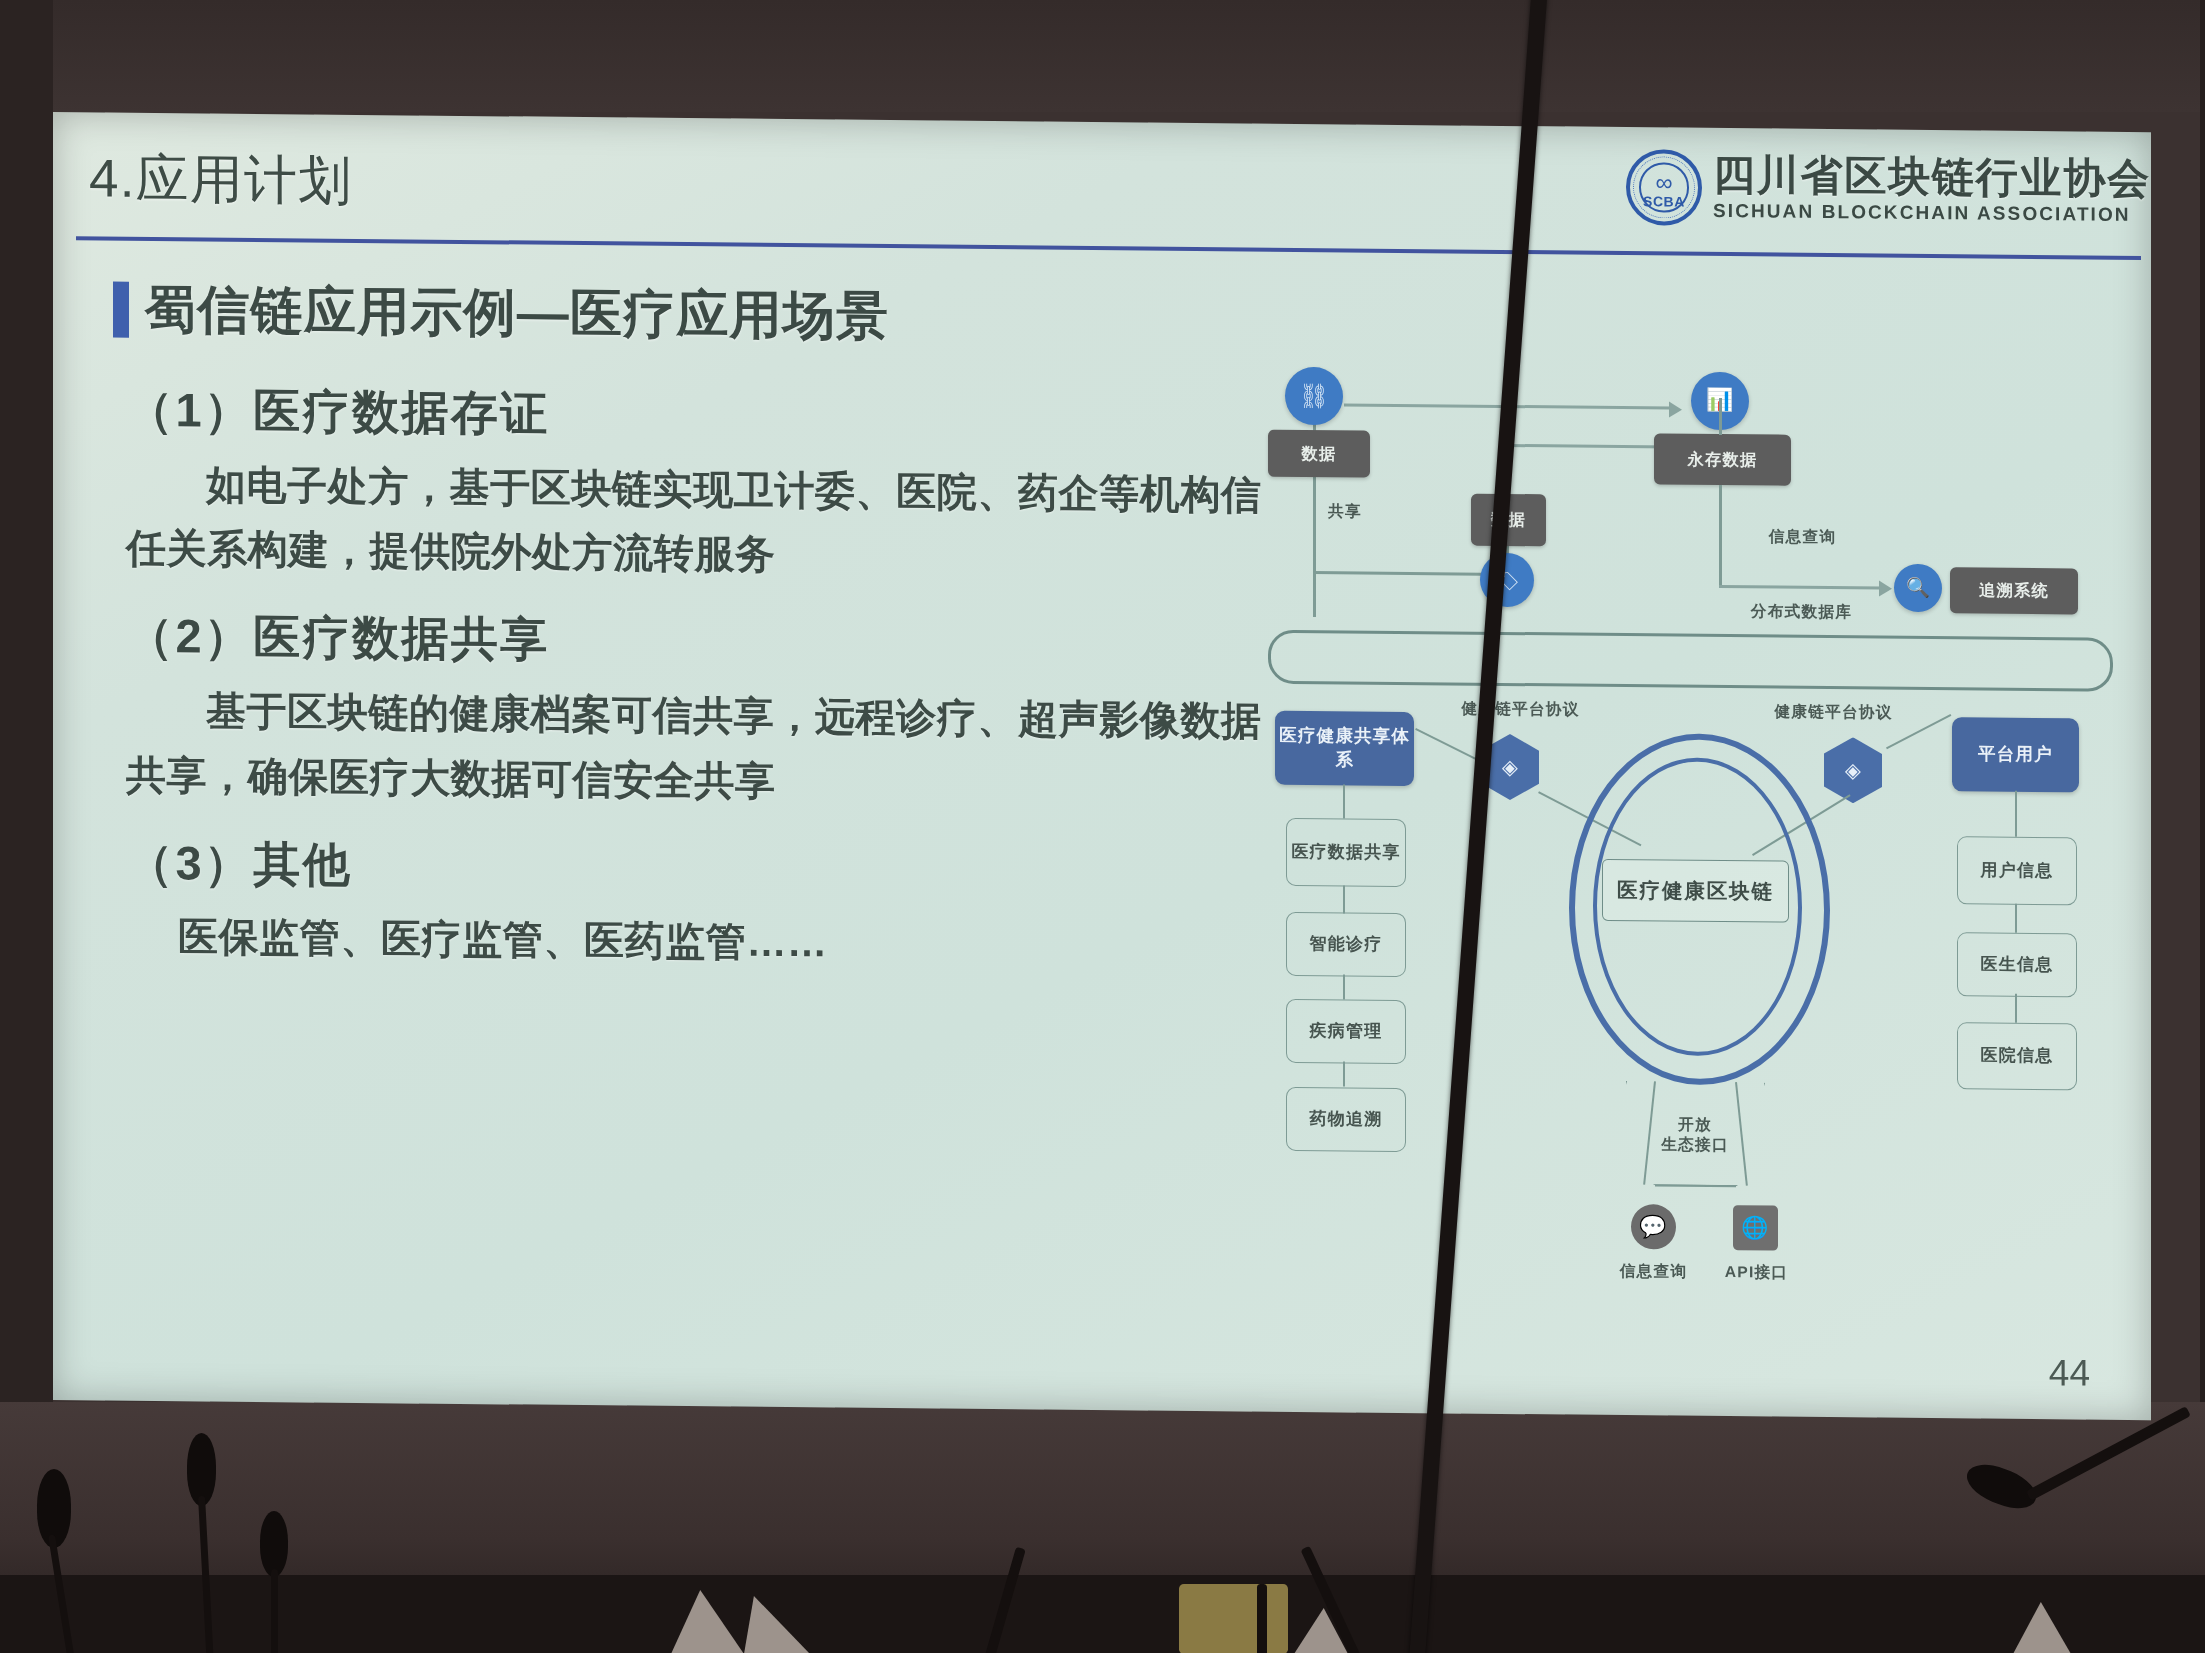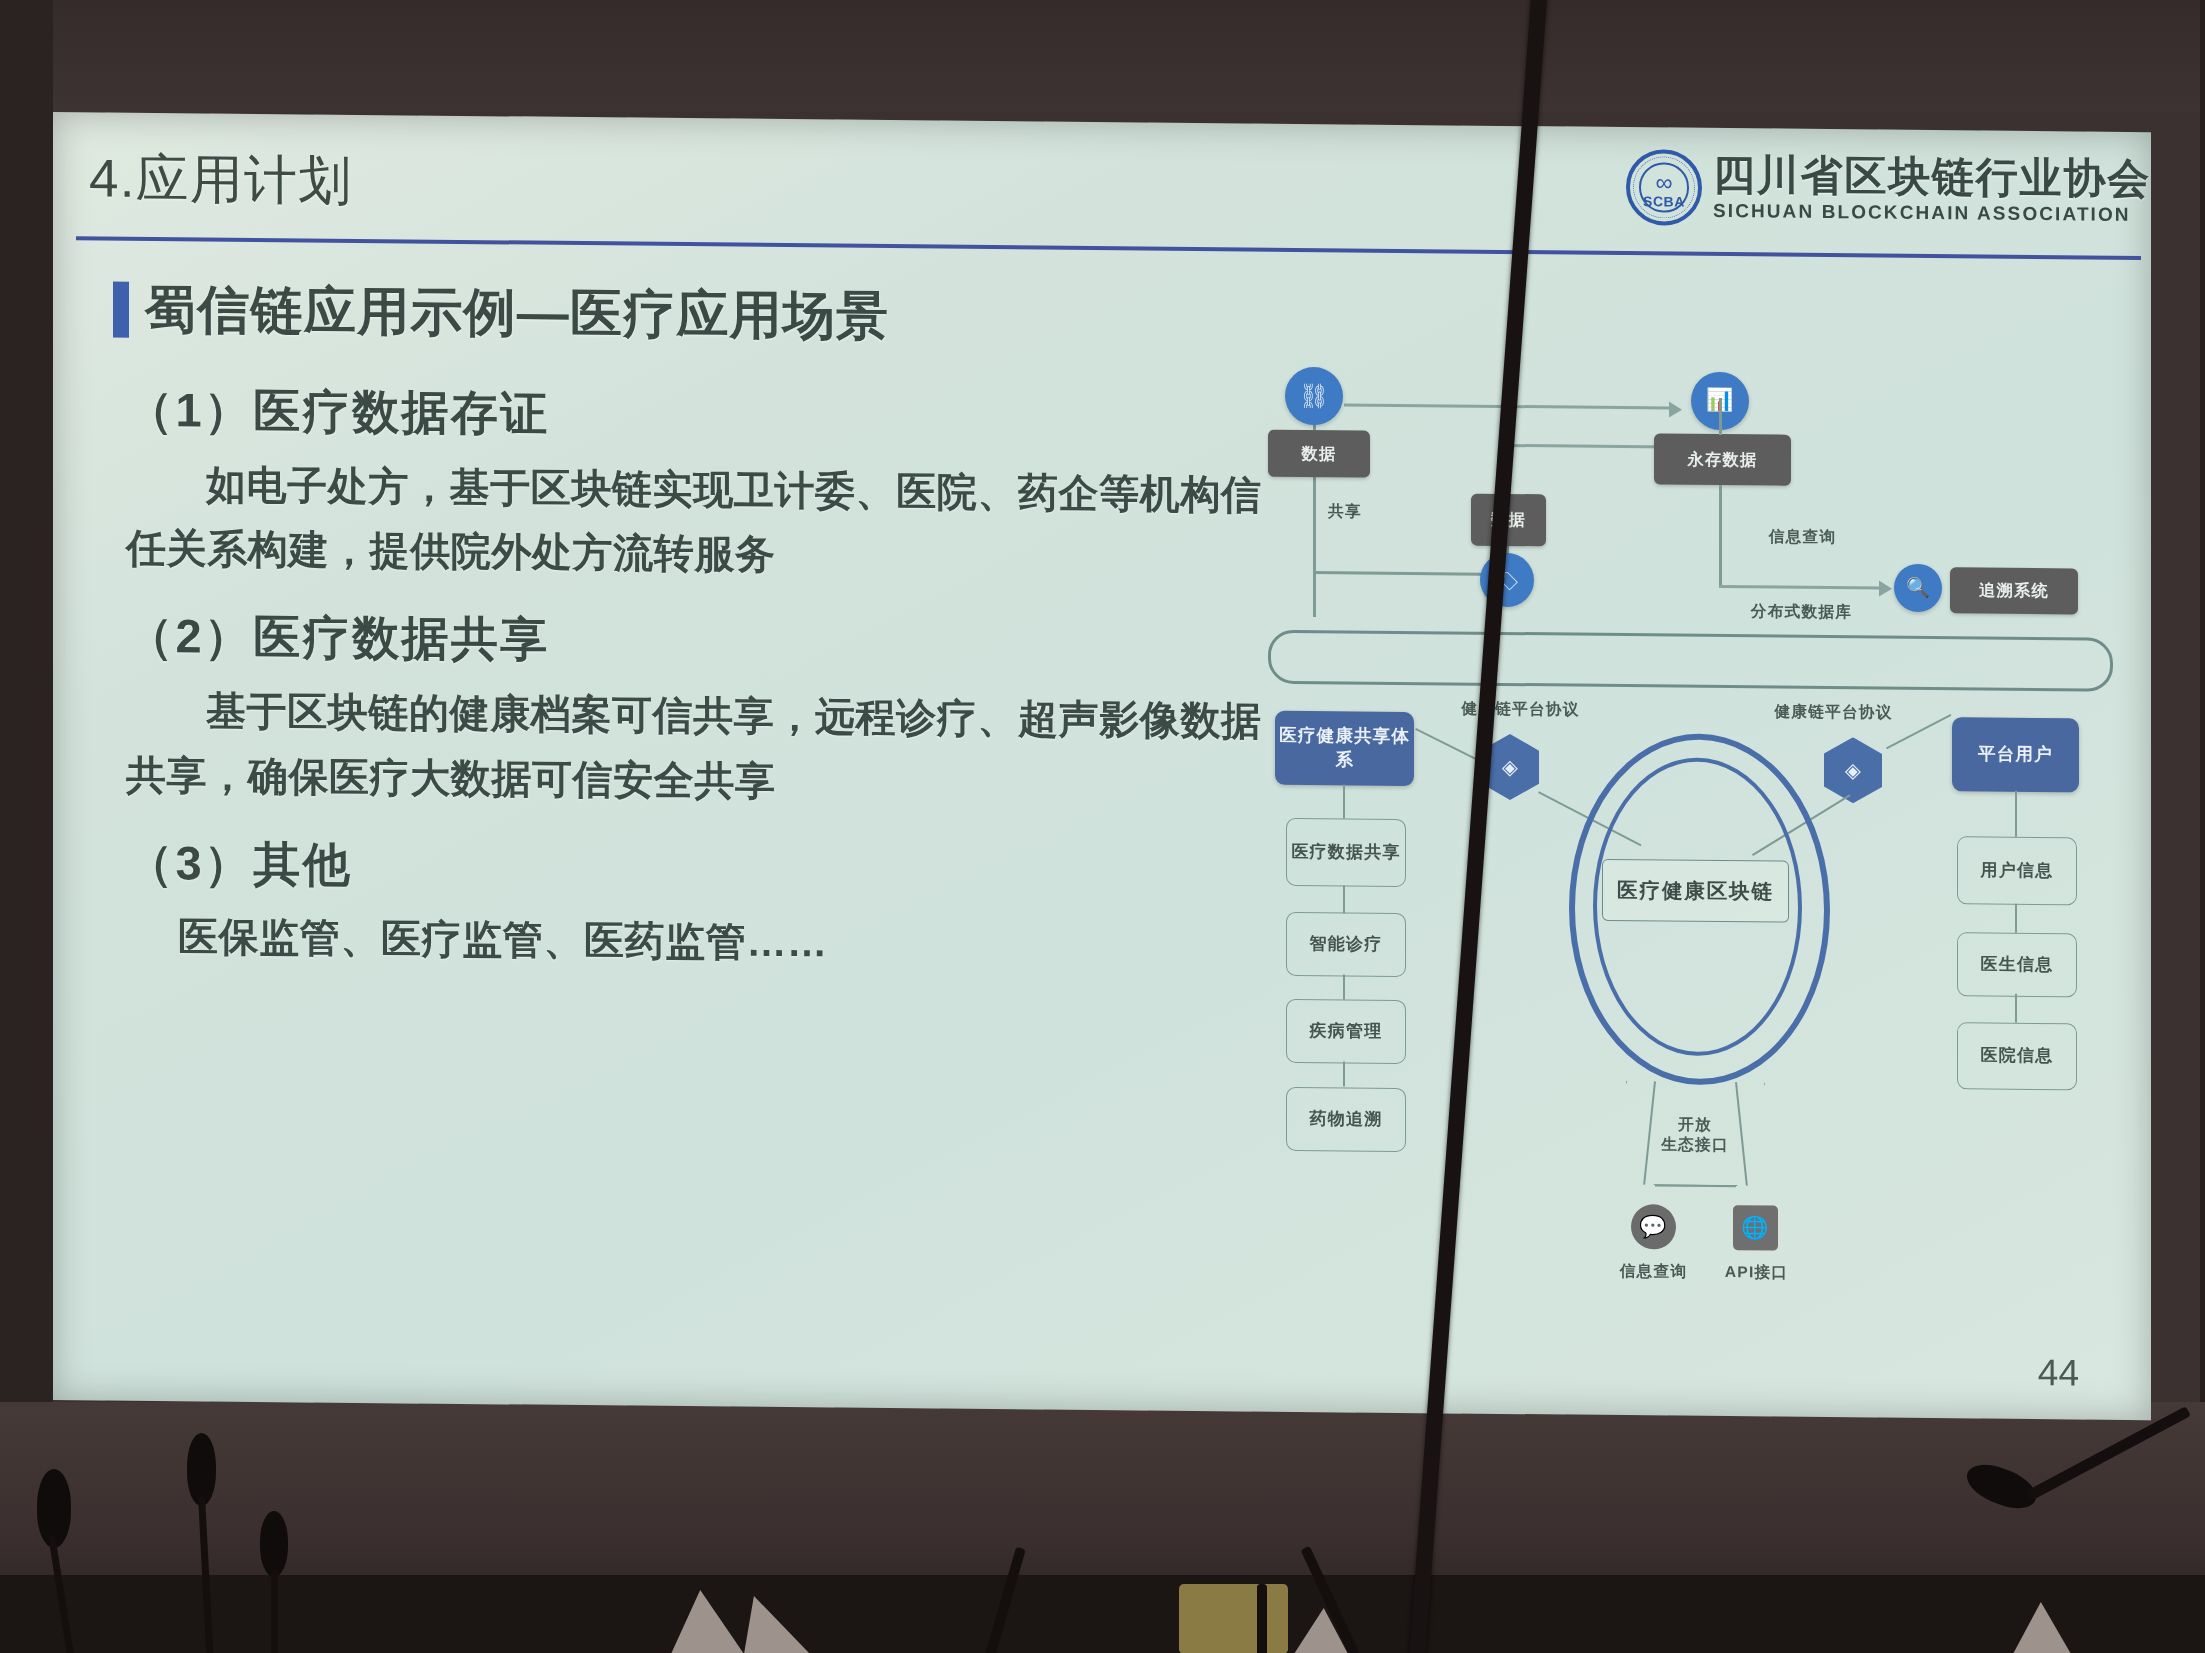--- a/index.html
+++ b/index.html
@@ -66,21 +66,21 @@
 
   
   .body-col{position:absolute;left:73px;top:266px;width:1136px;}
   .sec{margin-bottom:24px;}
   .sec-head{font-size:47px;font-weight:bold;color:#3c4a45;letter-spacing:2.4px;margin-bottom:9.7px;
     text-shadow:0 1.2px 2.4px rgba(255,255,255,.45);}
   .sec-body{font-size:40px;font-weight:bold;color:#3d4b46;line-height:1.62;text-indent:2em;
     letter-spacing:0.6px;text-shadow:0 1.2px 1.8px rgba(255,255,255,.4);}
   .sec-body.noindent{text-indent:1.3em;}
 
-  .page-no{position:absolute;right:72px;bottom:25.4px;font-size:37px;color:#4c5a54;}
+  .page-no{position:absolute;right:61px;bottom:25.4px;font-size:37px;color:#4c5a54;}
 
   
   .diagram{position:absolute;left:1215px;top:248px;width:846px;height:943px;}
   .d-abs{position:absolute;}
   .gbox{background:#5d5d5d;color:#e8eeea;border-radius:6px;display:flex;
     align-items:center;justify-content:center;text-align:center;
     font-size:16.3px;font-weight:bold;letter-spacing:1.2px;box-shadow:0 1.8px 3.6px rgba(0,0,0,.18);}
   .bcirc{background:#3f7bc4;border-radius:50%;display:flex;align-items:center;
     justify-content:center;color:#dbe9f7;font-size:24px;box-shadow:0 1.8px 4.2px rgba(0,0,0,.2);}
   .dlabel{font-size:15.7px;color:#4b5a55;font-weight:bold;letter-spacing:1.2px;text-align:center;line-height:1.25;}

